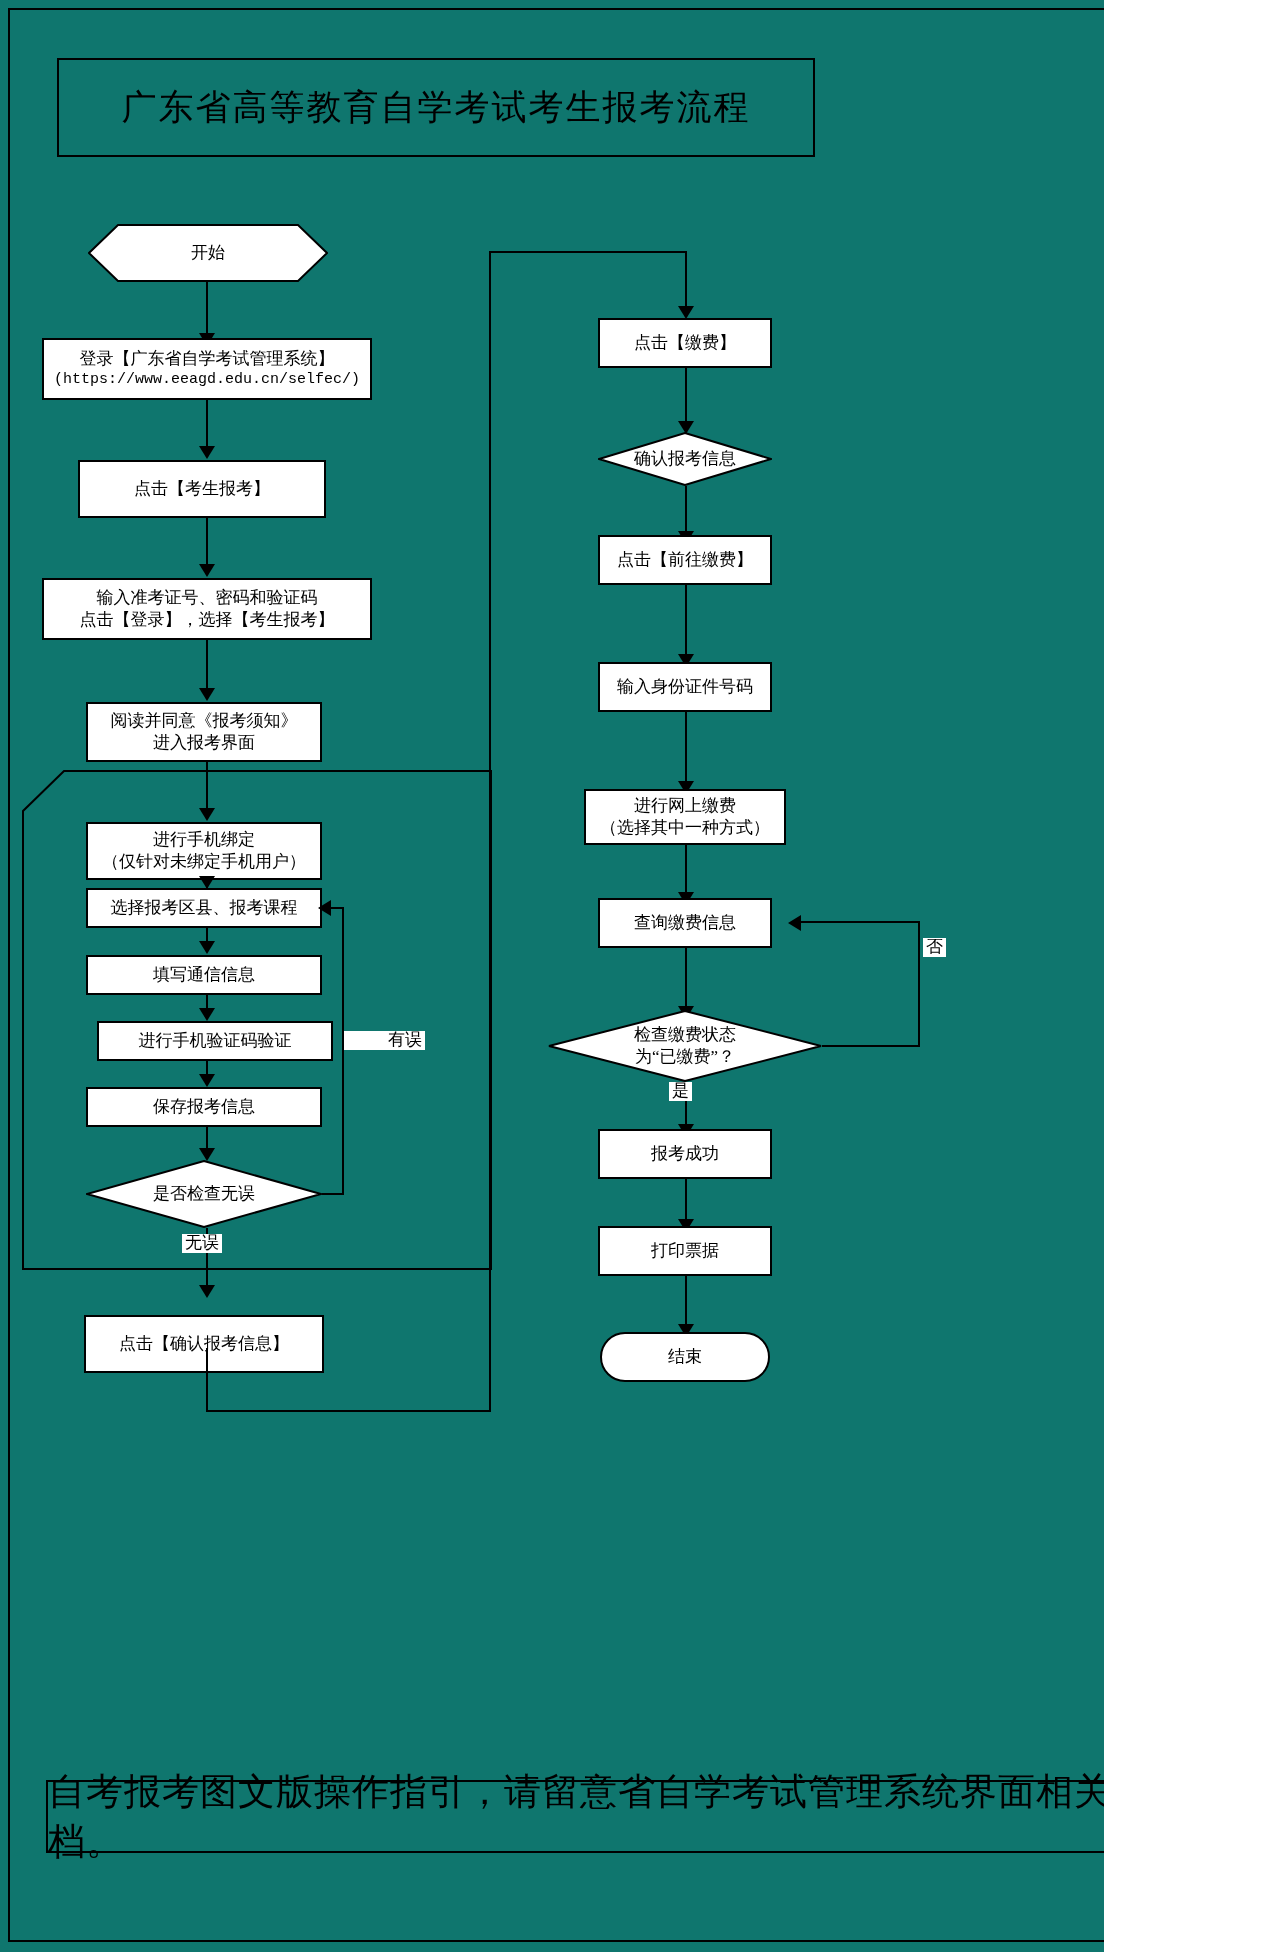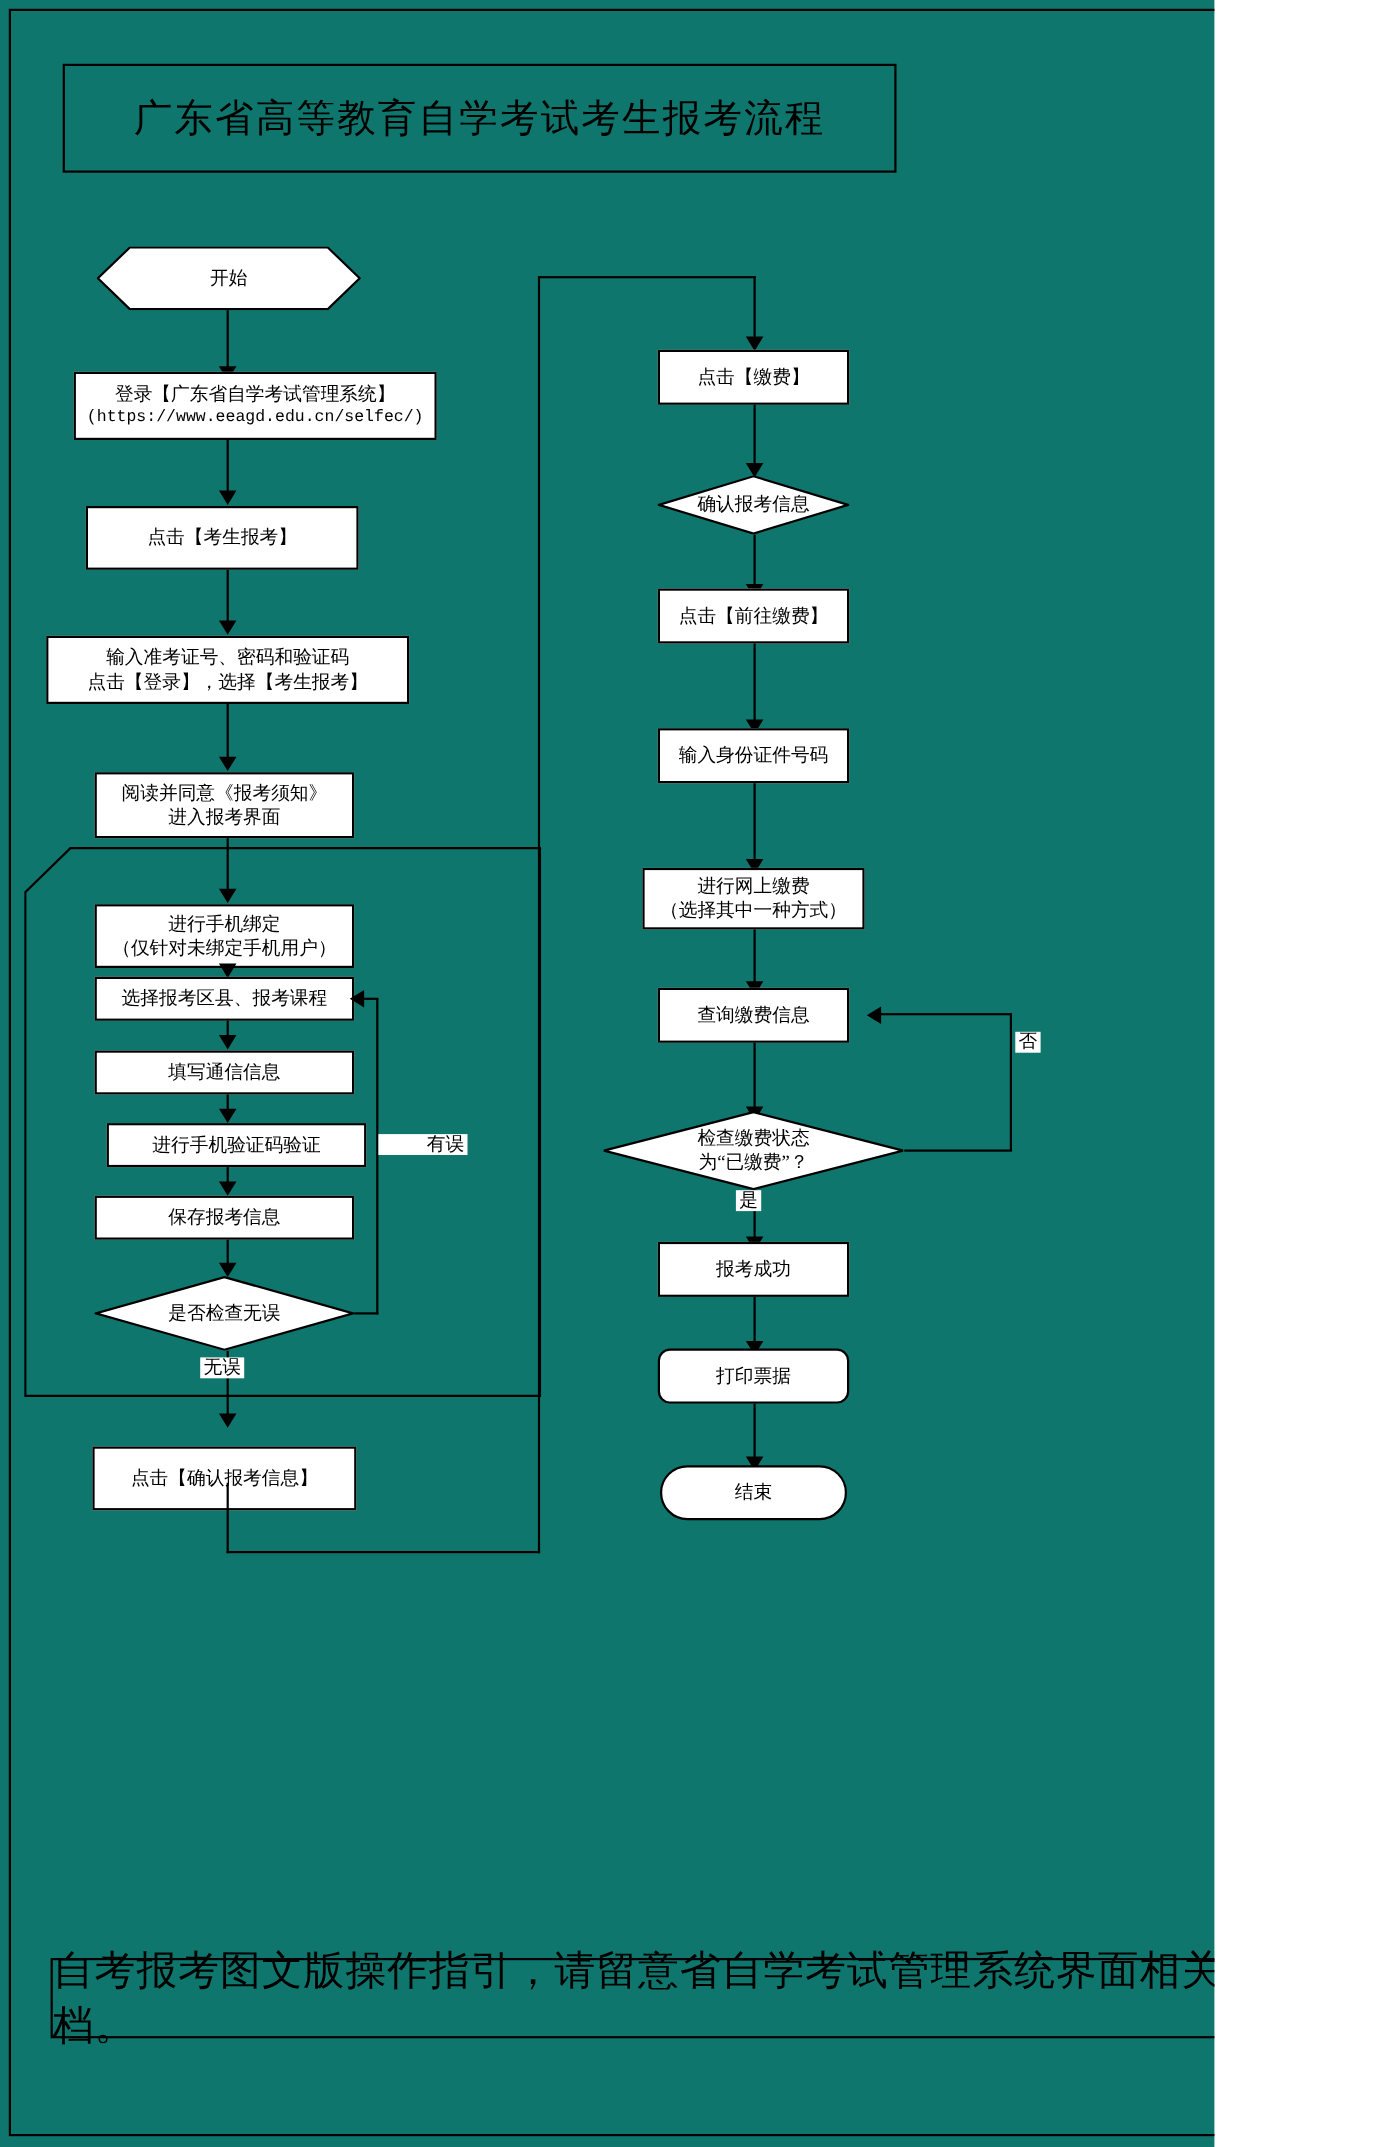--- a/index.html
+++ b/index.html
@@ -94,21 +94,21 @@
   <div class="node hexagon" style="left:88px;top:224px;width:240px;height:58px;">
     <svg class="hexshape" viewBox="0 0 240 58" preserveAspectRatio="none">
       <polygon points="30,1 210,1 239,29 210,57 30,57 1,29" fill="#fff" stroke="#000" stroke-width="2"></polygon>
     </svg>
     <span class="lbl">开始</span>
   </div>
 
   <div class="ln vline" style="left:206px;top:282px;height:54px;"></div>
   <div class="arr arr-down" style="left:199px;top:333px;"></div>
 
-  <div class="node rect" style="left:42px;top:338px;width:330px;height:62px;flex-direction:column;margin-left:25px;">
+  <div class="node rect" style="left:42px;top:338px;width:330px;height:62px;flex-direction:column;">
     <span class="l1">登录【广东省自学考试管理系统】</span>
     <span class="l1 mono">(https://www.eeagd.edu.cn/selfec/)</span>
   </div>
 
   <div class="ln vline" style="left:206px;top:400px;height:48px;"></div>
   <div class="arr arr-down" style="left:199px;top:446px;"></div>
 
   <div class="node rect" style="left:78px;top:460px;width:248px;height:58px;">
     <span>点击【考生报考】</span>
   </div>
@@ -267,21 +267,21 @@
   <div class="arr arr-down" style="left:678px;top:1124px;"></div>
   <div class="edge-label" style="left:669px;top:1082px;">是</div>
 
   <div class="node rect" style="left:598px;top:1129px;width:174px;height:50px;">
     <span>报考成功</span>
   </div>
 
   <div class="ln vline" style="left:685px;top:1179px;height:44px;"></div>
   <div class="arr arr-down" style="left:678px;top:1219px;"></div>
 
-  <div class="node rect" style="left:598px;top:1226px;width:174px;height:50px;border-radius:11px;">
+  <div class="node rect" style="left:598px;top:1226px;width:174px;height:50px;">
     <span>打印票据</span>
   </div>
 
   <div class="ln vline" style="left:685px;top:1276px;height:52px;"></div>
   <div class="arr arr-down" style="left:678px;top:1324px;"></div>
 
   <div class="node stadium" style="left:600px;top:1332px;width:170px;height:50px;">
     <span>结束</span>
   </div>
 

